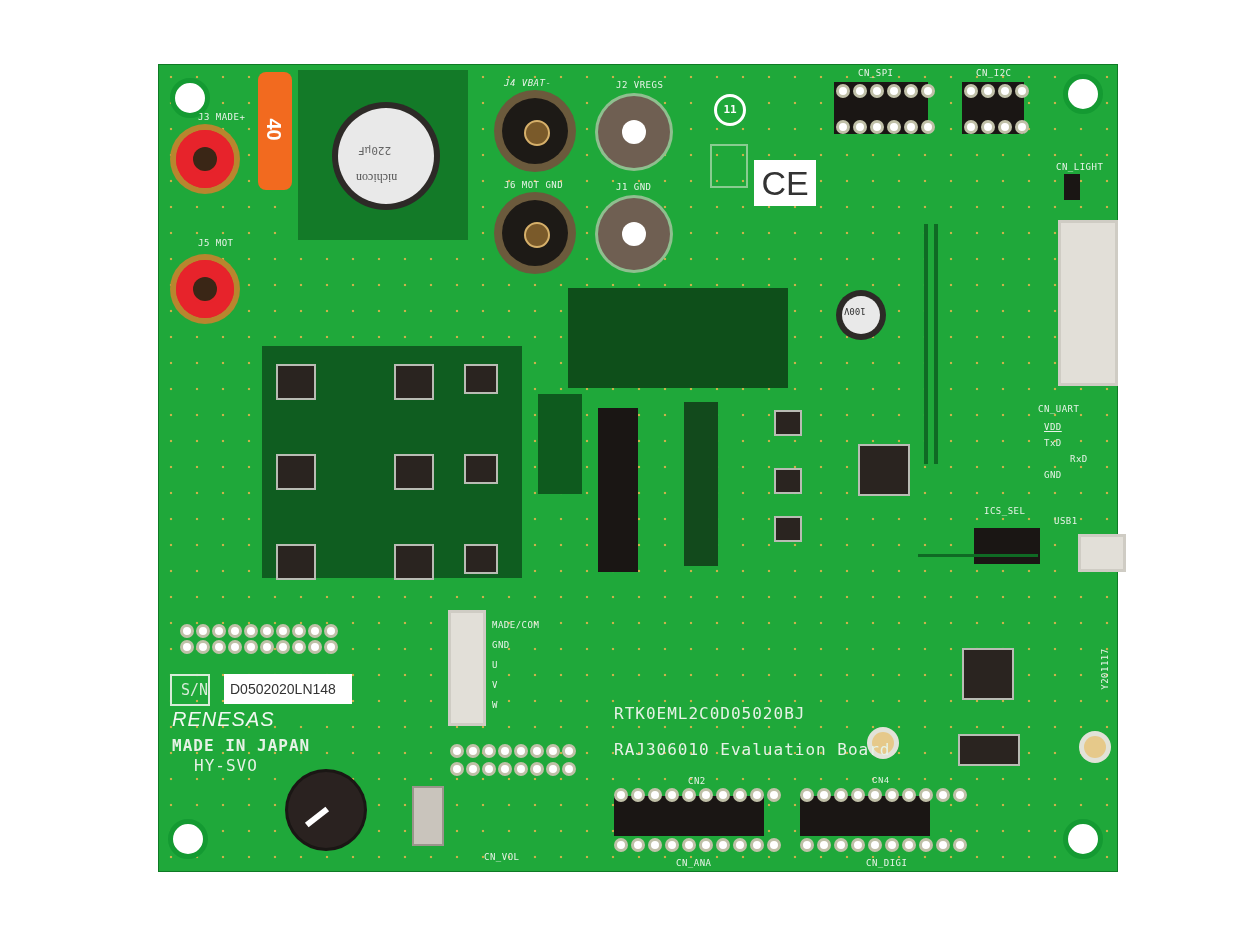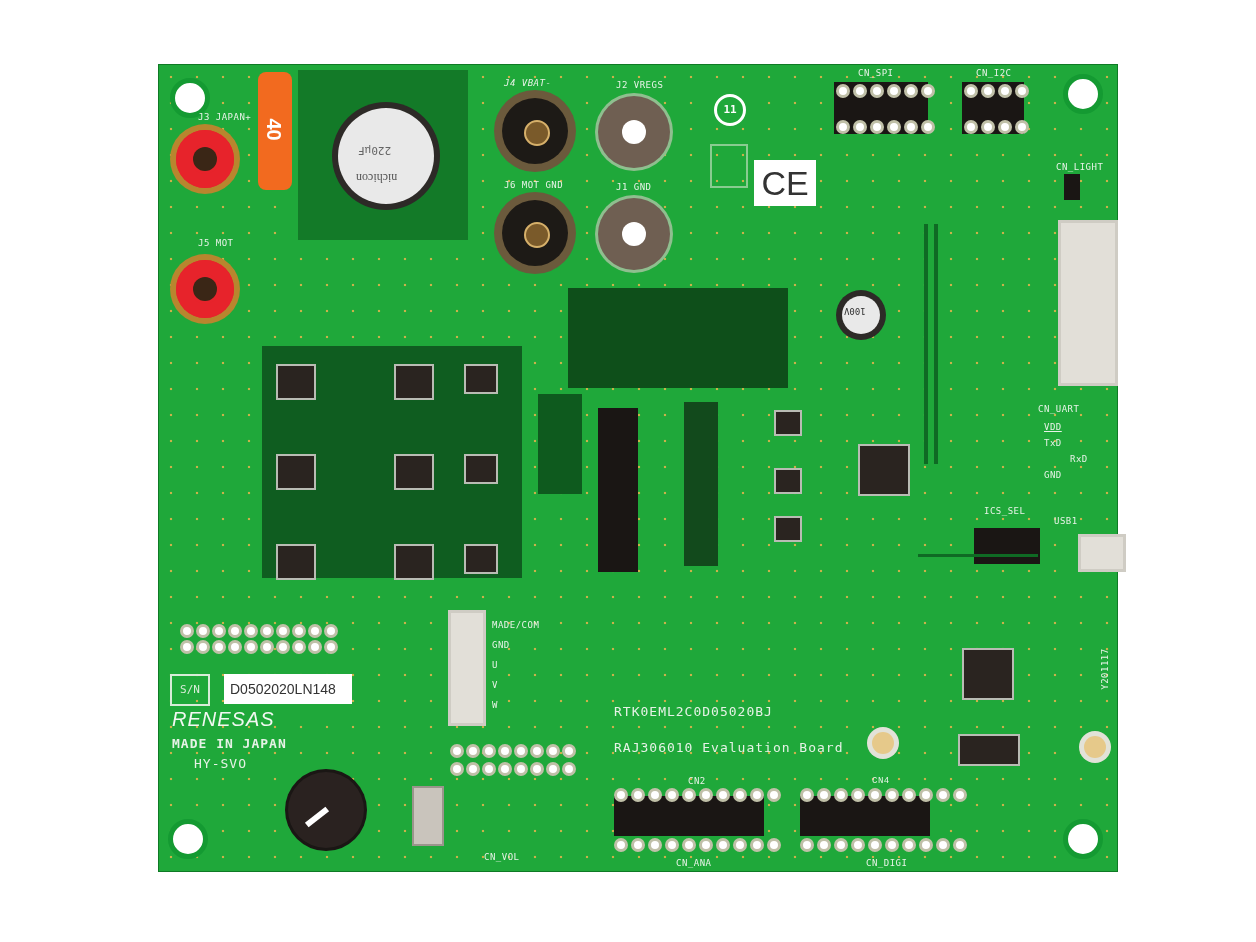--- a/index.html
+++ b/index.html
@@ -3,21 +3,21 @@
 <meta charset="utf-8">
 <style>
   html,body{margin:0;padding:0;background:#ffffff;}
   body{width:1256px;height:942px;position:relative;overflow:hidden;font-family:"DejaVu Sans Mono",monospace;}
   .board{position:absolute;left:158px;top:64px;width:960px;height:808px;background:#1fa83a;
     background-image:radial-gradient(circle,#c9b24a 1.3px,transparent 1.6px);background-size:26px 26px;
     box-shadow:0 0 0 1px #0f7a25 inset;}
   .hole{position:absolute;width:30px;height:30px;border-radius:50%;background:#fff;border:5px solid #149a32;}
   .pad-dark{position:absolute;background:#0d5a1e;}
   .silk{position:absolute;color:#e8f3e8;font-size:9px;white-space:nowrap;letter-spacing:0.5px;}
-  .silk-lg{position:absolute;color:#e6f2e6;font-size:13px;white-space:nowrap;letter-spacing:1px;}
+  .silk-lg{position:absolute;color:#e6f2e6;font-size:16px;white-space:nowrap;letter-spacing:1px;}
   .banana-red{position:absolute;width:58px;height:58px;border-radius:50%;background:#e7232b;
     box-shadow:0 0 0 6px #b8862e, inset 0 0 0 14px #e7232b;}
   .banana-red::after{content:"";position:absolute;left:17px;top:17px;width:24px;height:24px;border-radius:50%;background:#3a2616;}
   .banana-blk{position:absolute;width:66px;height:66px;border-radius:50%;background:#1d1a16;box-shadow:0 0 0 8px #6b5a3c;}
   .banana-blk::after{content:"";position:absolute;left:22px;top:22px;width:22px;height:22px;border-radius:50%;background:#7a5a2a;border:2px solid #d6b06a;}
   .terminal{position:absolute;width:72px;height:72px;border-radius:50%;background:#6f5f52;box-shadow:0 0 0 3px #8fbf8f;}
   .terminal::after{content:"";position:absolute;left:24px;top:24px;width:24px;height:24px;border-radius:50%;background:#fff;}
   .ic{position:absolute;background:#2a2420;border:2px solid #b9bcb4;}
   .pinrow{position:absolute;display:flex;gap:3px;}
   .pin{width:14px;height:14px;border-radius:50%;background:#fff;border:3px solid #c0c0a8;box-sizing:border-box;}
@@ -38,21 +38,21 @@
 <div class="board">
 
   <div class="hole" style="left:12px;top:14px;"></div>
   <div class="hole" style="left:905px;top:10px;"></div>
   <div class="hole" style="left:10px;top:755px;"></div>
   <div class="hole" style="left:905px;top:755px;"></div>
 
   <div class="pad-dark" style="left:104px;top:282px;width:260px;height:232px;background:#0f5d20;"></div>
   <div class="pad-dark" style="left:140px;top:6px;width:170px;height:170px;background:#137a28;"></div>
 
-  <div class="silk" style="left:40px;top:48px;">J3 JAPAN+</div>
+  <div class="silk" style="left:40px;top:48px;">J3 MADE+</div>
   <div class="banana-red" style="left:18px;top:66px;"></div>
   <div class="silk" style="left:40px;top:174px;">J5 MOT</div>
   <div class="banana-red" style="left:18px;top:196px;"></div>
 
   <div class="fuse" style="left:100px;top:8px;width:34px;height:118px;">
     <span style="position:absolute;left:4px;top:46px;transform:rotate(90deg);font-size:20px;font-family:'Liberation Sans',sans-serif;">40</span>
   </div>
 
   <div class="cap" style="left:180px;top:44px;width:96px;height:96px;">
     <span style="position:absolute;left:18px;top:62px;font-size:12px;color:#555;transform:rotate(180deg);font-family:'Liberation Serif',serif;">nichicon</span>
@@ -181,21 +181,21 @@
       <div class="pin"></div>
       <div class="pin"></div>
       <div class="pin"></div>
       <div class="pin"></div>
       <div class="pin"></div>
       <div class="pin"></div>
       <div class="pin"></div>
       <div class="pin"></div>
     </div>
 
-  <div style="position:absolute;left:12px;top:610px;width:36px;height:28px;border:2px solid #d8ecd8;color:#d8ecd8;font-size:11px;text-align:center;line-height:28px;">
+  <div style="position:absolute;left:12px;top:610px;width:36px;height:28px;border:2px solid #d8ecd8;color:#d8ecd8;font-size:15px;text-align:right;line-height:28px;">
     <span>S/N</span>
   </div>
   <div class="white-box" style="left:66px;top:610px;width:128px;height:30px;font-size:14px;line-height:30px;padding-left:6px;box-sizing:border-box;">
     <span>D0502020LN148</span>
   </div>
   <div style="position:absolute;left:14px;top:644px;color:#f2f8f2;font-family:'Liberation Sans',sans-serif;font-size:20px;letter-spacing:1px;font-style:italic;">RENESAS</div>
   <div class="silk-lg" style="left:14px;top:672px;font-weight:bold;">MADE IN JAPAN</div>
   <div class="silk-lg" style="left:36px;top:692px;">HY-SVO</div>
 
   <div class="knob" style="left:130px;top:708px;"></div>

